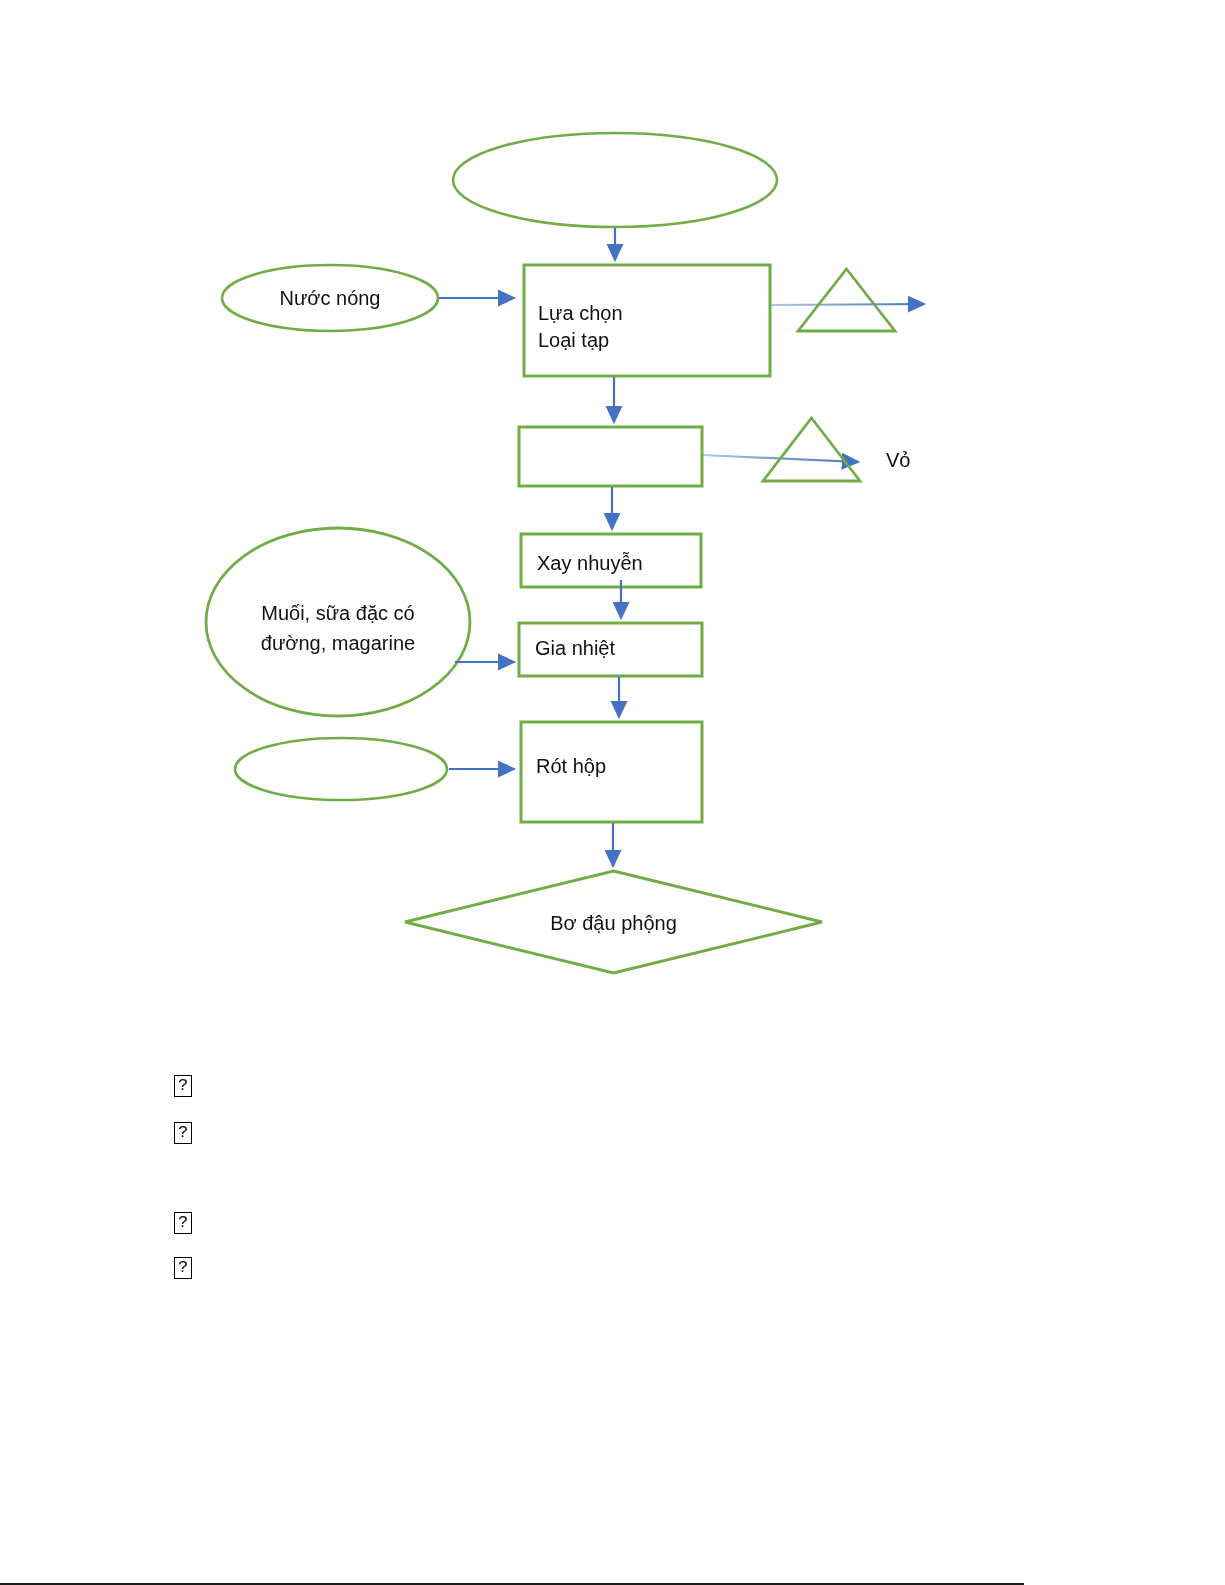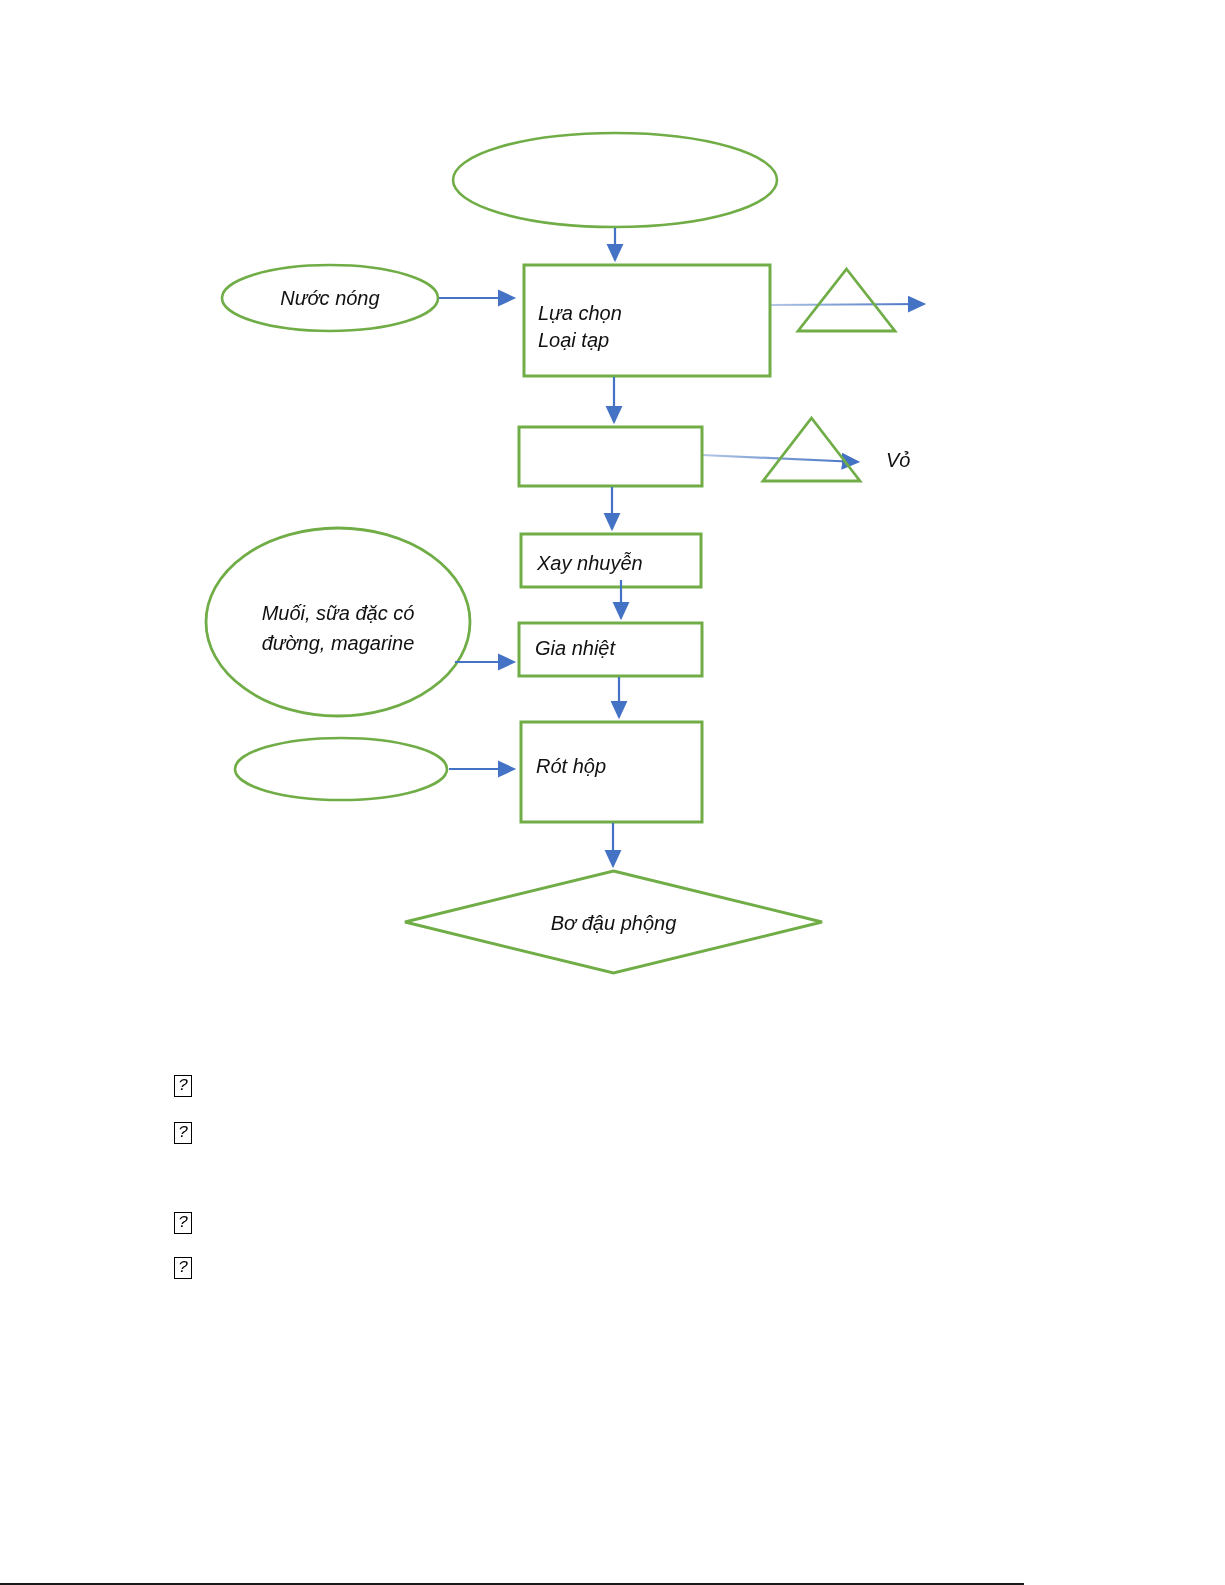--- a/index.html
+++ b/index.html
@@ -13,21 +13,20 @@
     color: #000000;
   }
   #page {
     position: relative;
     width: 1024px;
     height: 1585px;
     background: #ffffff;
     overflow: hidden;
     border-bottom: 2px solid #1a1a1a;
     box-sizing: border-box;
-    font-style: italic;
   }
   #diagram-svg {
     position: absolute;
     left: 0;
     top: 0;
     width: 1225px;
     height: 1585px;
   }
   .shape-text {
     font-family: "Liberation Sans", "DejaVu Sans", sans-serif;

